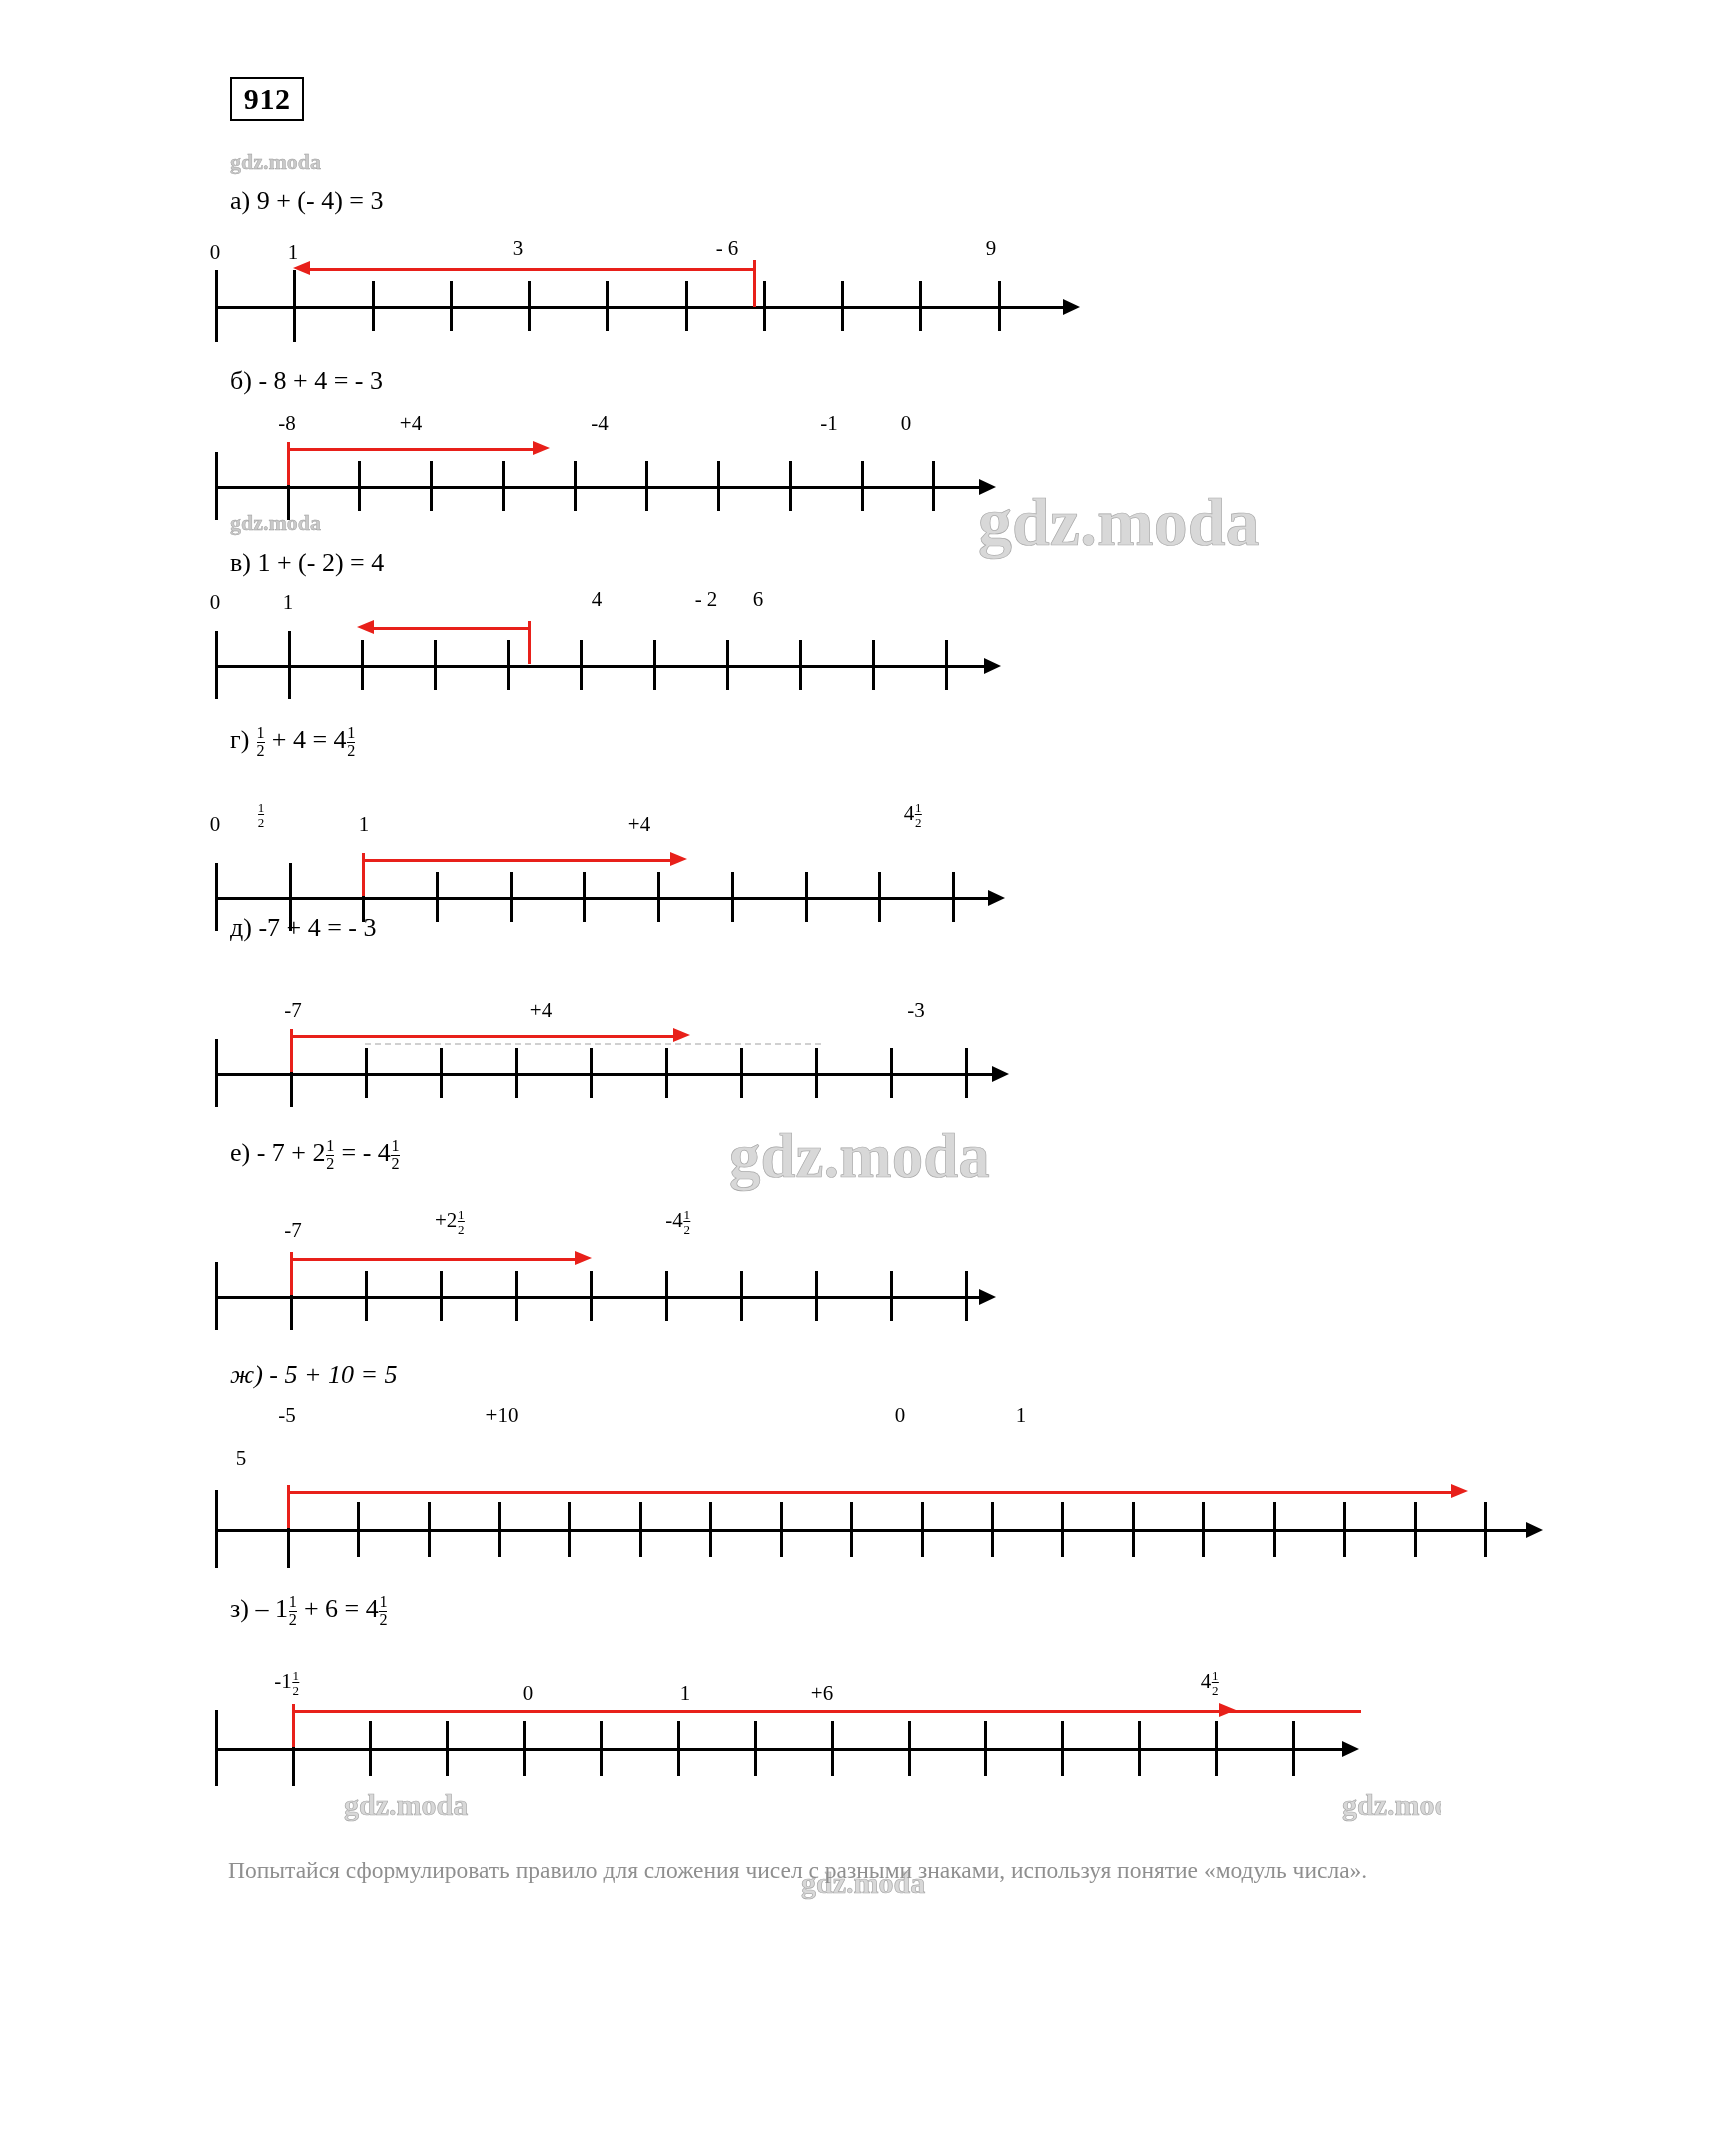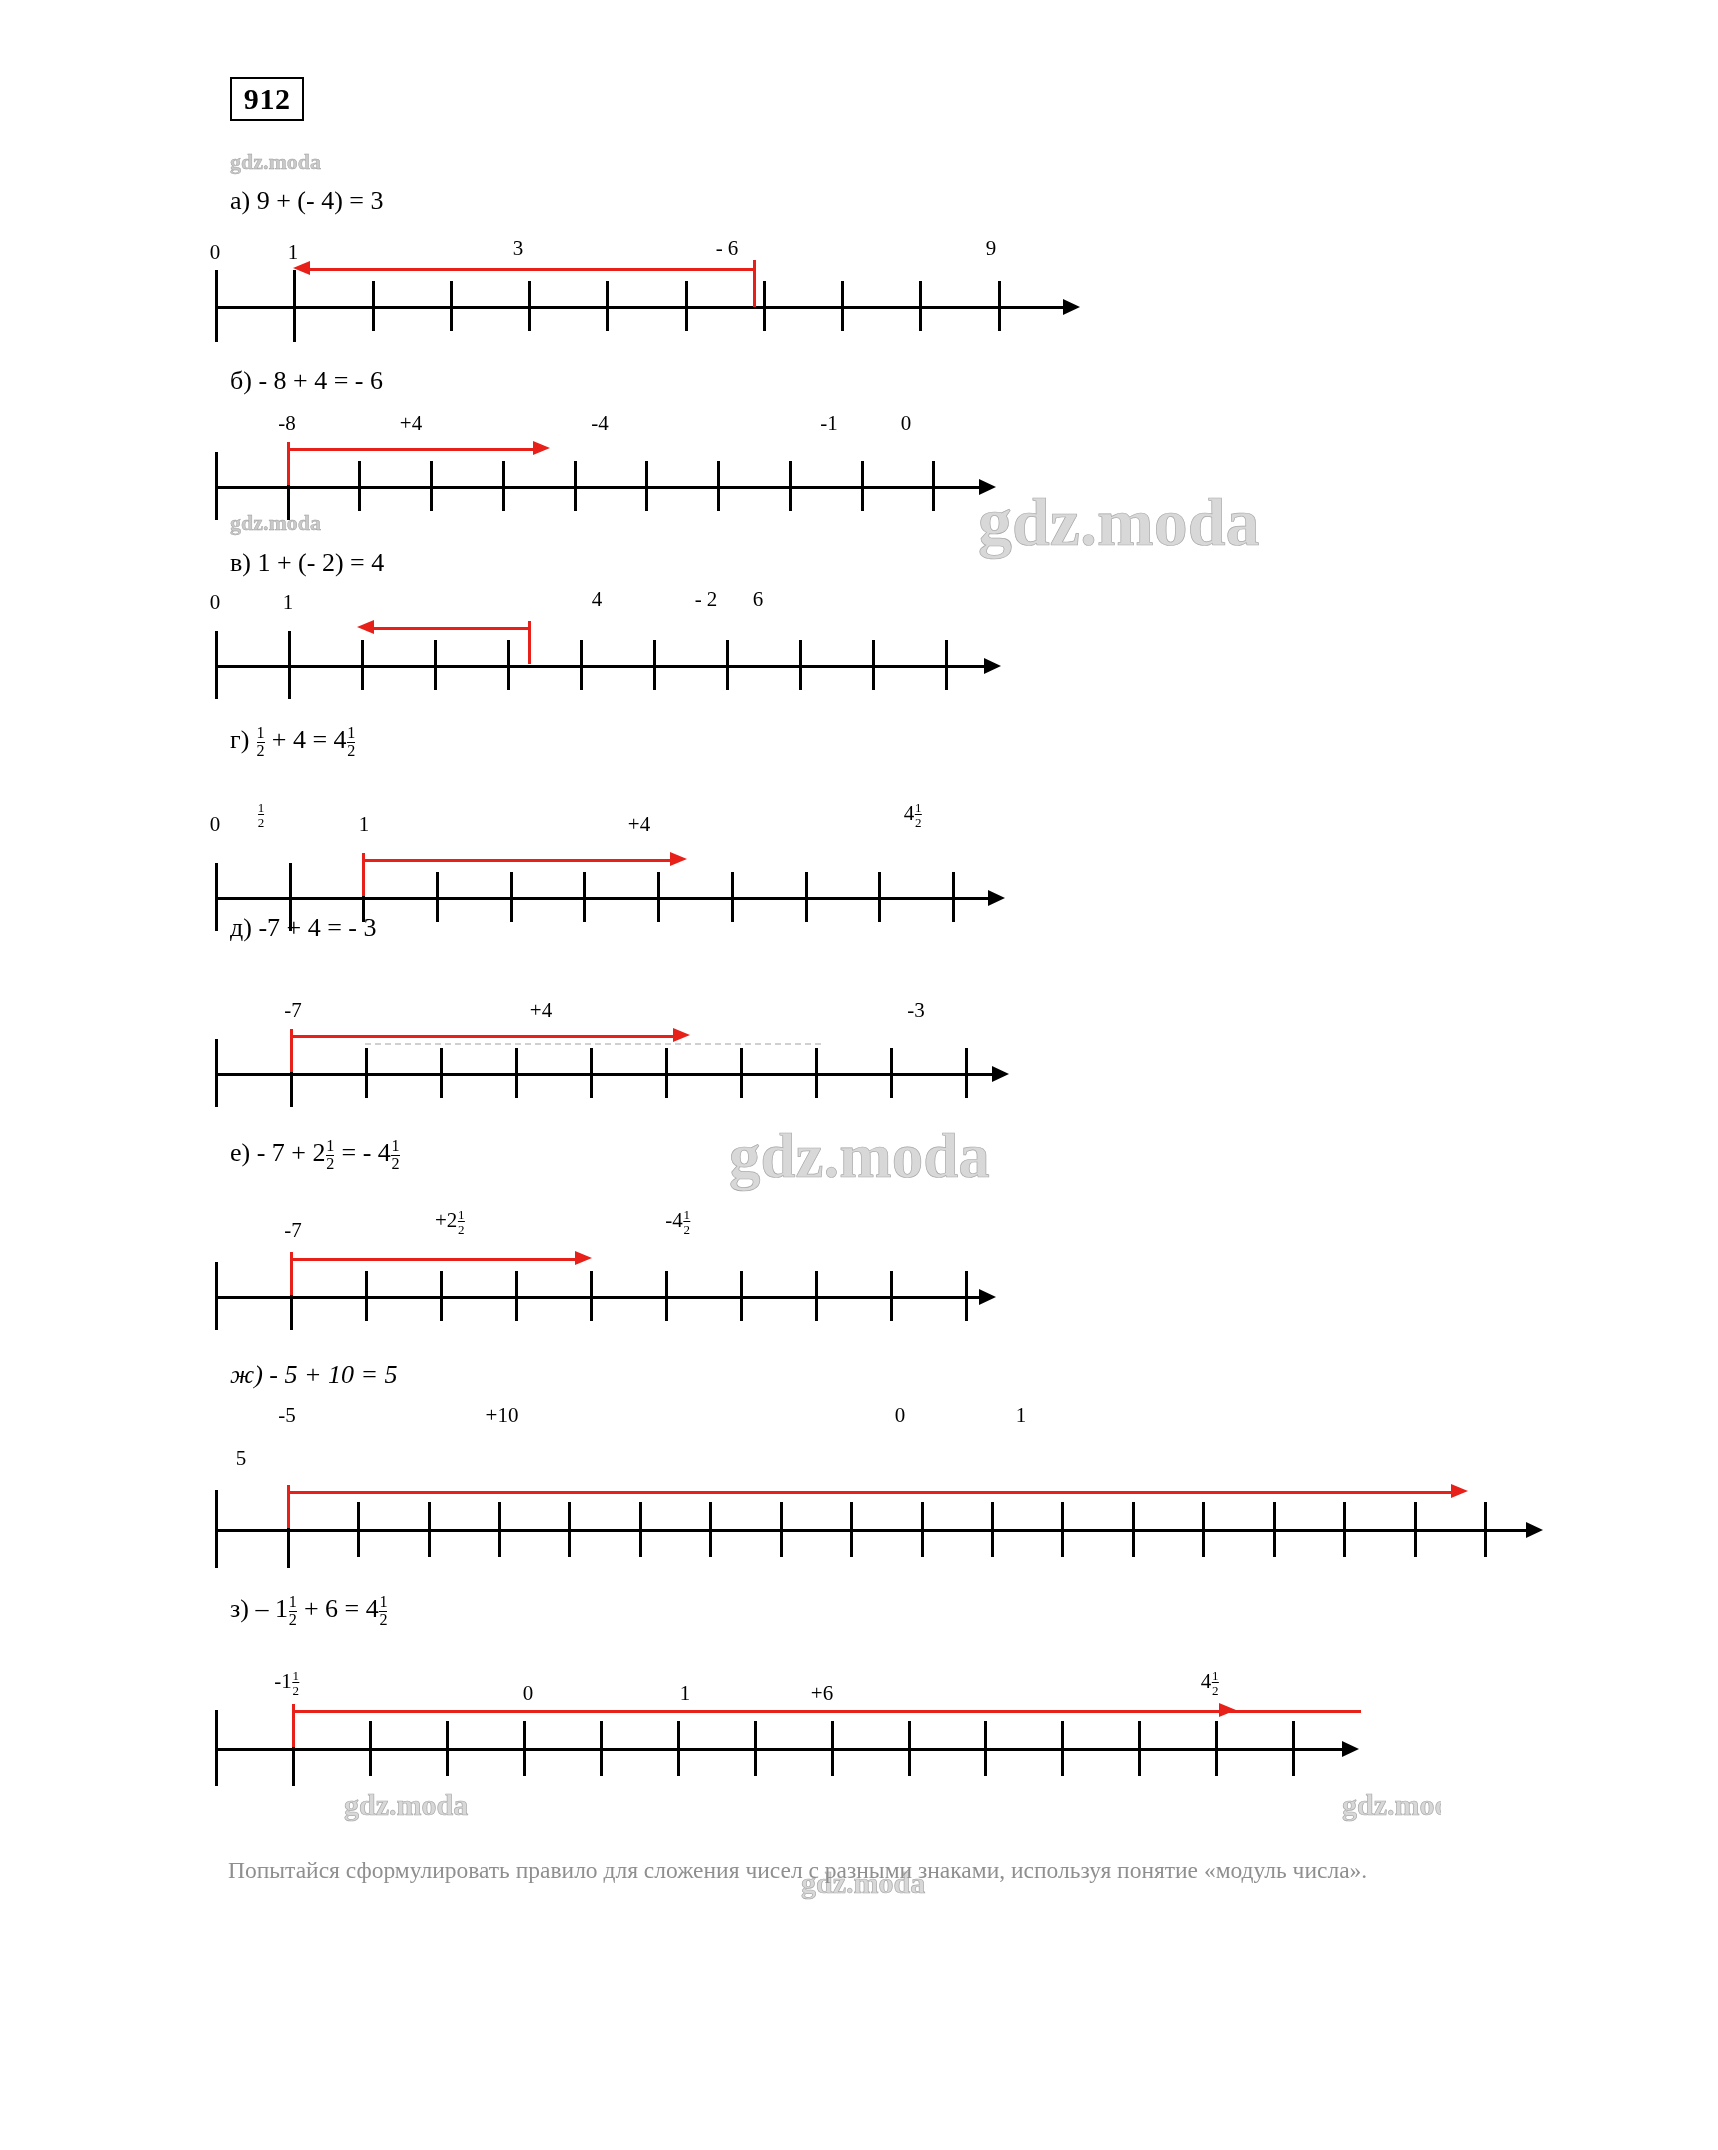--- a/index.html
+++ b/index.html
@@ -172,21 +172,21 @@
     <div class="redline" style="left:95px; top:-38px; width:443px;"></div>
     <div class="redarrow-l" style="left:78px; top:-45px;"></div>
     <div class="tick" style="left:538px; top:-46px; height:47px; background:#e8201a;"></div>
   </div>
   <div class="lbl" style="left:215px; top:240px;">0</div>
   <div class="lbl" style="left:293px; top:240px;">1</div>
   <div class="lbl" style="left:518px; top:236px;">3</div>
   <div class="lbl" style="left:727px; top:236px;">- 6</div>
   <div class="lbl" style="left:991px; top:236px;">9</div>
 
-  <div class="eq" style="left:230px; top:366px;">б) - 8 + 4 = - 6</div>
+  <div class="eq" style="left:230px; top:366px;">б) - 8 + 4 = - 3</div>
 
   <div class="nl" style="left:215px; top:486px; width:783px; height:46px;">
     <div class="axis" style="width:769px;"></div>
     <div class="arrowhead" style="left:764px; top:-7.2px;"></div>
     <div class="tick" style="left:0px;   top:-34px; height:68px;"></div>
     <div class="tick" style="left:72px; top:-34px; height:68px;"></div>
     <div class="tick" style="left:143px; top:-25px; height:50px;"></div>
     <div class="tick" style="left:215px; top:-25px; height:50px;"></div>
     <div class="tick" style="left:287px; top:-25px; height:50px;"></div>
     <div class="tick" style="left:359px; top:-25px; height:50px;"></div>

